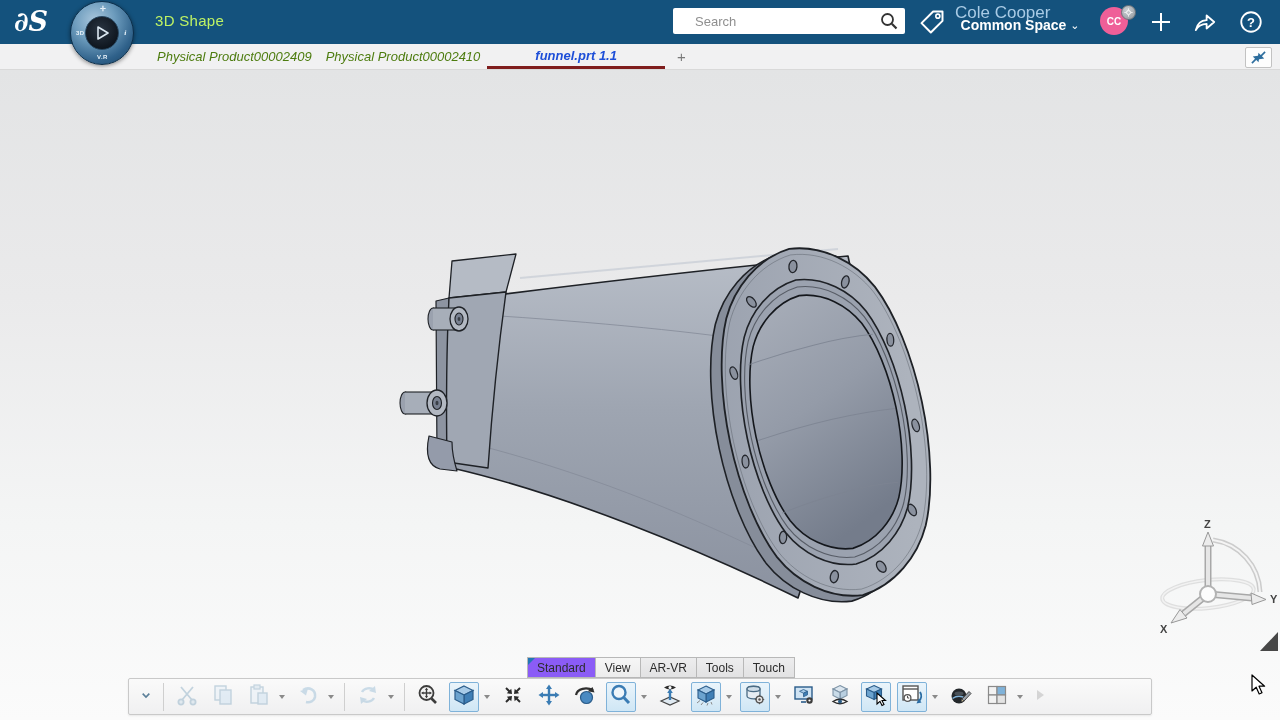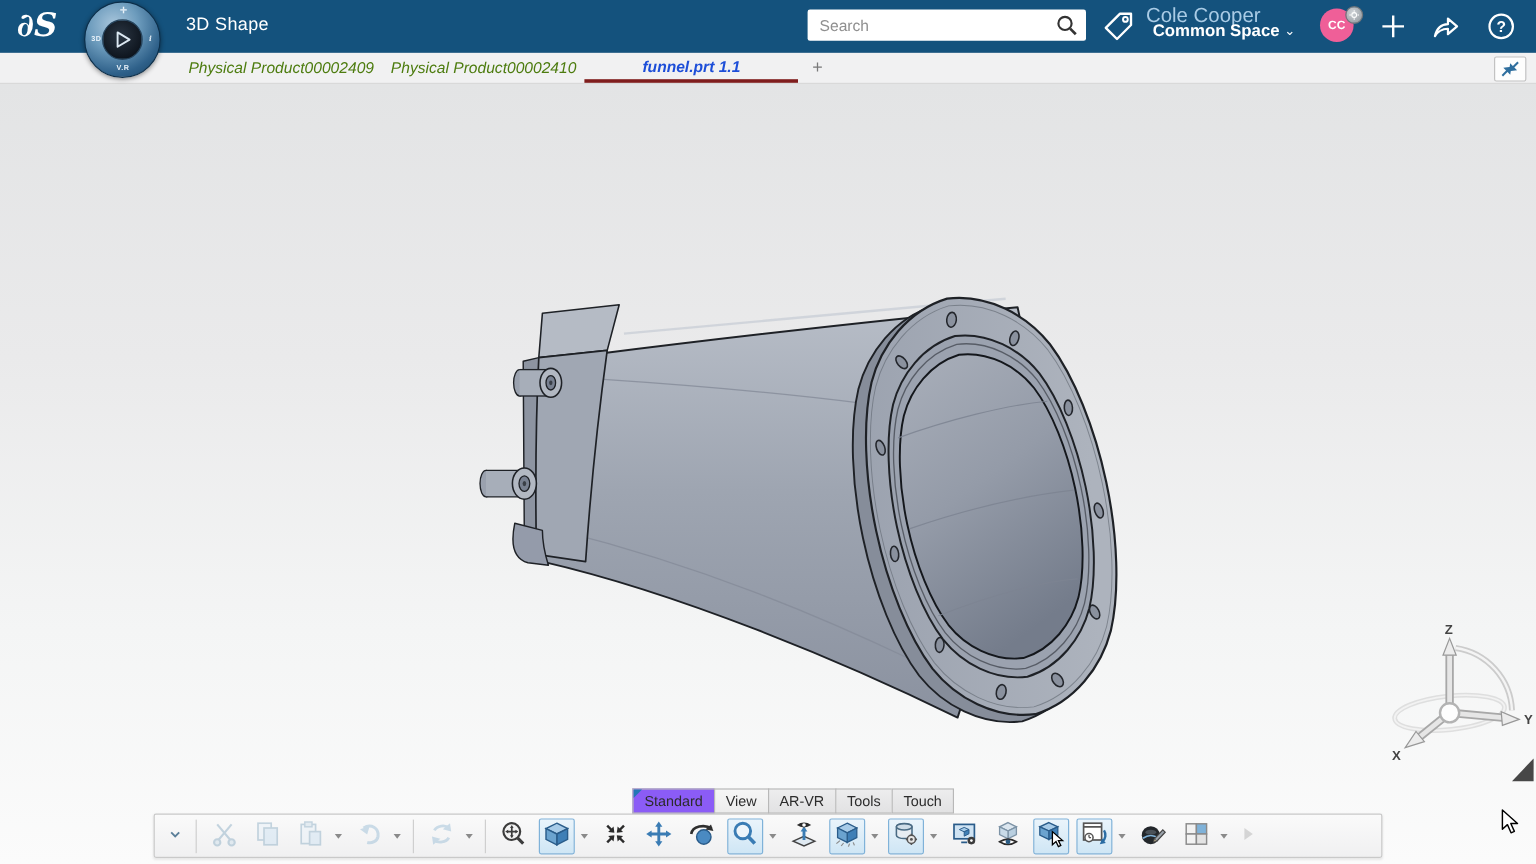--- a/index.html
+++ b/index.html
@@ -15,24 +15,24 @@
              background:radial-gradient(circle at 38% 30%, #a9c6dc 0%, #6d9cbd 35%, #2f618a 70%, #163f60 100%);
              border:1px solid #0c2e49; box-shadow:0 1px 4px rgba(0,0,0,.45); }
   .compass .hub { position:absolute; left:14px; top:14px; width:34px; height:34px; border-radius:50%;
                   background:radial-gradient(circle at 45% 40%, #2a3542, #0d141d 75%); border:1px solid #2c4burn; border:1px solid #27455e;
                   display:flex; align-items:center; justify-content:center; }
   .compass .lbl { position:absolute; color:#eaf3fa; font-size:6px; font-weight:bold; letter-spacing:.5px; }
   .compass .lbl.l3d { left:5px; top:28px; }
   .compass .lbl.lvr { left:26px; bottom:4px; }
   .compass .lbl.ltop { left:29px; top:3px; font-size:7px; }
   .compass .lbl.lright { right:6px; top:27px; font-style:italic; font-family:"DejaVu Serif", serif; }
-  .app-title { position:absolute; left:155px; top:12px; color:#ffffff; font-size:15px; letter-spacing:.3px; }
+  .app-title { position:absolute; left:155px; top:12px; color:#bef264; font-size:15px; letter-spacing:.3px; }
 
   .searchbox { position:absolute; left:673px; top:8px; width:232px; height:26px; background:#ffffff; border-radius:2px; }
-  .searchbox input { position:absolute; left:0; top:0; width:100%; height:100%; border:none; outline:none; background:transparent;
+  .searchbox input { position:absolute; left:12px; top:0; width:100%; height:100%; border:none; outline:none; background:transparent;
                      padding:0 24px 0 10px; font-size:13px; color:#6d28d9; font-family:"Liberation Sans", sans-serif; }
   .searchbox input::placeholder { color:#8f8f8f; }
   .searchbox .mag { position:absolute; right:6px; top:3px; width:20px; height:20px; }
 
   .hd-icon { position:absolute; width:26px; height:26px; display:flex; align-items:center; justify-content:center; }
   .tag-ic { left:917px; top:7px; width:30px; height:30px; }
   .username { position:absolute; left:955px; top:3px; width:130px; text-align:left; color:#a9cbe5; font-size:17px; }
   .spacename { position:absolute; left:945px; top:17px; width:150px; text-align:center; color:#ffffff; font-size:14px; font-weight:bold; white-space:nowrap; }
   .spacename .chev { font-size:11px; font-weight:normal; position:relative; top:-1px; }
   .avatar { position:absolute; left:1100px; top:7px; width:28px; height:28px; border-radius:50%; background:#ef5f98;

